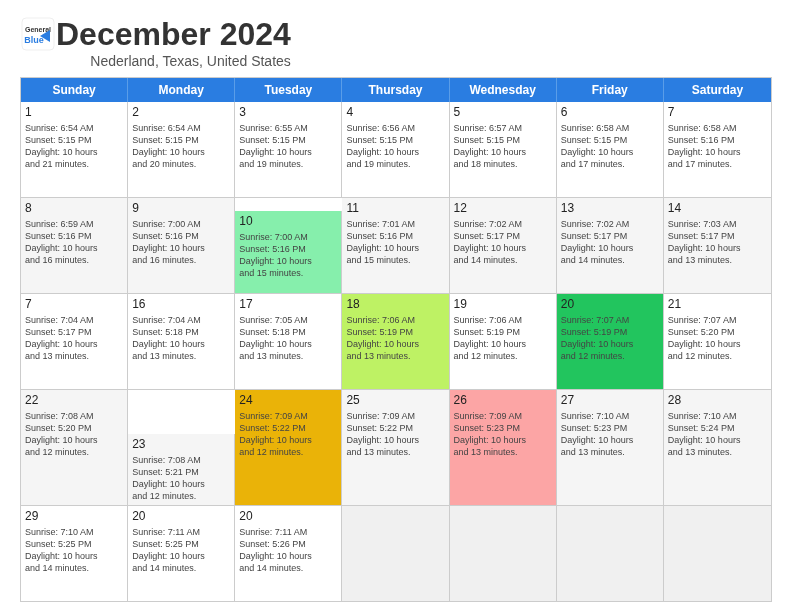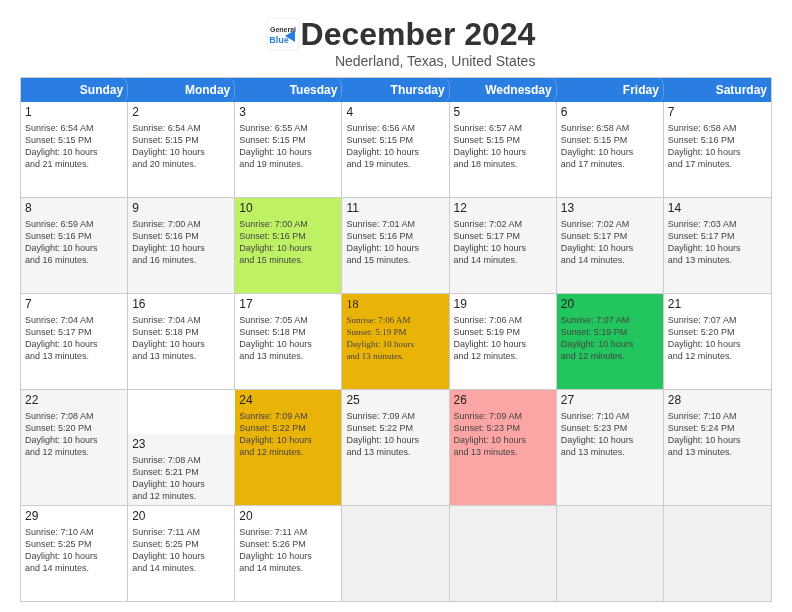--- a/index.html
+++ b/index.html
@@ -12,24 +12,23 @@
     }
     .page {
       width: 792px;
       height: 612px;
       padding: 16px 20px 10px 20px;
       display: flex;
       flex-direction: column;
     }
     .header {
       display: flex;
-      justify-content: center;
+      justify-content: flex-start;
       align-items: flex-start;
       margin-bottom: 8px;
-      margin-left: 8px;
     }
     .logo {
       display: flex;
       flex-direction: column;
       align-items: flex-start;
     }
     .title-block {
       text-align: right;
     }
     .month-title {
@@ -50,23 +49,22 @@
     .cal-header {
       display: grid;
       grid-template-columns: repeat(7, 1fr);
       background: #2a7de1;
     }
     .cal-header-cell {
       color: #fff;
       font-size: 12px;
       font-weight: bold;
       padding: 5px 4px;
-      text-align: right;
+      text-align: center;
       border-right: 1px solid #5a9de8;
-      border-radius: 8px;
     }
     .cal-header-cell:last-child { border-right: none; }
     .cal-body {
       flex: 1;
       display: flex;
       flex-direction: column;
     }
     .cal-row {
       display: grid;
       grid-template-columns: repeat(7, 1fr);
@@ -169,21 +167,21 @@
         </div>
         <div class="cal-row">
           <div class="cal-cell" style="background: rgb(245, 245, 245);">
             <span class="day-num">8</span>
             <div class="cell-text">Sunrise: 6:59 AM<br>Sunset: 5:16 PM<br>Daylight: 10 hours<br>and 16 minutes.</div>
           </div>
           <div class="cal-cell" style="background: rgb(245, 245, 245);">
             <span class="day-num">9</span>
             <div class="cell-text">Sunrise: 7:00 AM<br>Sunset: 5:16 PM<br>Daylight: 10 hours<br>and 16 minutes.</div>
           </div>
-          <div class="cal-cell" style="background: #bef264;">
+          <div class="cal-cell" style="background: #86efac; margin-top: 13px;">
             <span class="day-num">10</span>
             <div class="cell-text">Sunrise: 7:00 AM<br>Sunset: 5:16 PM<br>Daylight: 10 hours<br>and 15 minutes.</div>
           </div>
           <div class="cal-cell" style="background: rgb(245, 245, 245);">
             <span class="day-num">11</span>
             <div class="cell-text">Sunrise: 7:01 AM<br>Sunset: 5:16 PM<br>Daylight: 10 hours<br>and 15 minutes.</div>
           </div>
           <div class="cal-cell" style="background: rgb(245, 245, 245);">
             <span class="day-num">12</span>
             <div class="cell-text">Sunrise: 7:02 AM<br>Sunset: 5:17 PM<br>Daylight: 10 hours<br>and 14 minutes.</div>
@@ -203,21 +201,21 @@
             <div class="cell-text">Sunrise: 7:04 AM<br>Sunset: 5:17 PM<br>Daylight: 10 hours<br>and 13 minutes.</div>
           </div>
           <div class="cal-cell" style="background: rgb(255, 255, 255);">
             <span class="day-num">16</span>
             <div class="cell-text">Sunrise: 7:04 AM<br>Sunset: 5:18 PM<br>Daylight: 10 hours<br>and 13 minutes.</div>
           </div>
           <div class="cal-cell" style="background: rgb(255, 255, 255);">
             <span class="day-num">17</span>
             <div class="cell-text">Sunrise: 7:05 AM<br>Sunset: 5:18 PM<br>Daylight: 10 hours<br>and 13 minutes.</div>
           </div>
-          <div class="cal-cell" style="background: #eab308; font-family: Liberation Serif, serif;">
+          <div class="cal-cell" style="background: #bef264;">
             <span class="day-num">18</span>
             <div class="cell-text">Sunrise: 7:06 AM<br>Sunset: 5:19 PM<br>Daylight: 10 hours<br>and 13 minutes.</div>
           </div>
           <div class="cal-cell" style="background: rgb(255, 255, 255);">
             <span class="day-num">19</span>
             <div class="cell-text">Sunrise: 7:06 AM<br>Sunset: 5:19 PM<br>Daylight: 10 hours<br>and 12 minutes.</div>
           </div>
           <div class="cal-cell" style="background: #22c55e;">
             <span class="day-num">20</span>
             <div class="cell-text">Sunrise: 7:07 AM<br>Sunset: 5:19 PM<br>Daylight: 10 hours<br>and 12 minutes.</div>

